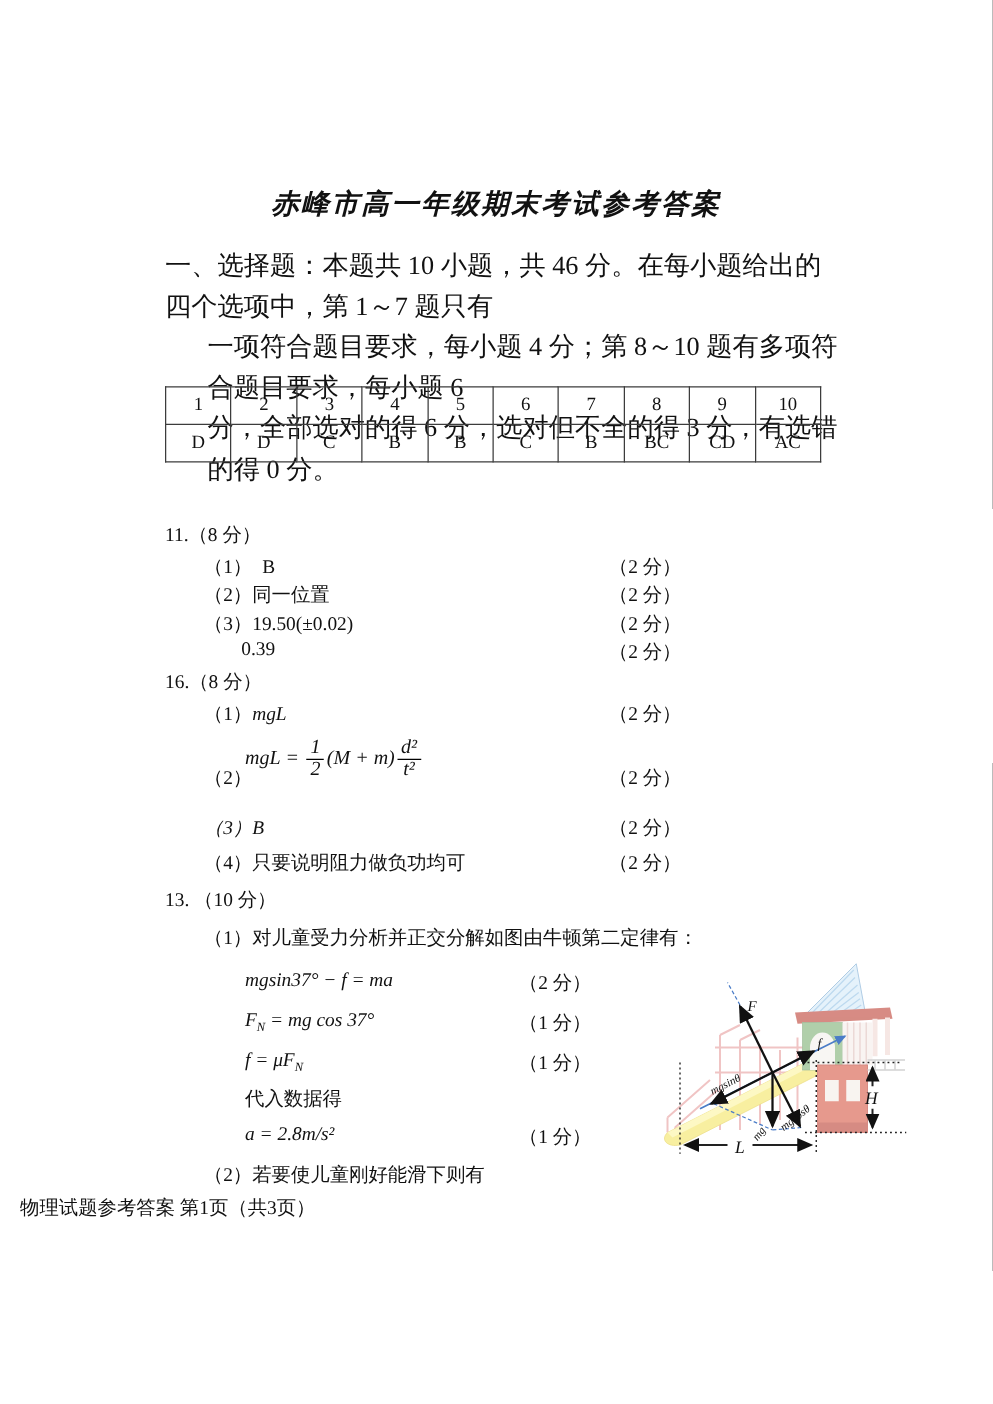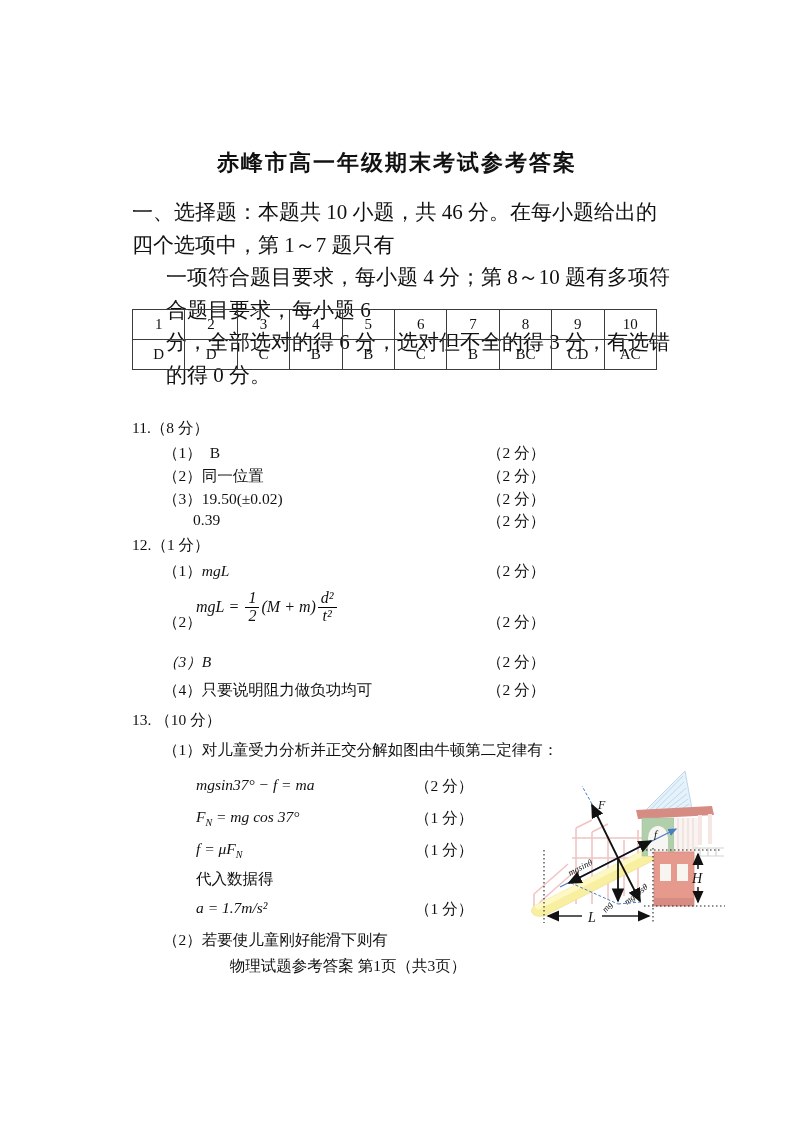--- a/index.html
+++ b/index.html
@@ -11,20 +11,21 @@
     font-family:"Liberation Serif","DejaVu Serif",serif;
     color:#111;
     overflow:hidden;
   }
   .abs{position:absolute;}
   .title{
     top:148px;left:0;width:794px;
     text-align:center;
     font-size:22px;font-weight:900;
     letter-spacing:2px;
+    font-style:italic;
   }
   .intro{
     top:196px;left:132px;width:540px;
     font-size:21px;line-height:32.5px;
   }
   .intro .wrap{padding-left:34px;}
   table.ans{
     border-collapse:collapse;
     top:309px;left:132px;
     table-layout:fixed;
@@ -38,22 +39,22 @@
   }
   .bodyline{font-size:15.5px;white-space:nowrap;}
   .score{font-size:15.5px;white-space:nowrap;}
   .mathit{font-style:italic;font-family:"Liberation Serif","DejaVu Serif",serif;}
   .eqline{font-size:15.5px;font-style:italic;white-space:nowrap;}
   .eqline sub{font-size:10px;font-style:italic;}
   .frac{display:inline-flex;flex-direction:column;align-items:center;vertical-align:middle;line-height:1.05;margin:0 2px;}
   .frac .num{border-bottom:1.2px solid #000;padding:0 3px;}
   .eqrow{display:flex;align-items:center;font-size:16px;font-style:italic;}
   .footer{
-    top:956px;left:0;width:696px;
-    text-align:center;font-size:15.5px;
+    top:956px;left:16px;width:696px;
+    font-size:15.5px;
   }
   svg text{font-family:"Liberation Serif","DejaVu Serif",serif;}
 </style>
 </head>
 <body>
 
 <div class="page">
 
   <div class="abs title">赤峰市高一年级期末考试参考答案</div>
 
@@ -106,21 +107,21 @@
   <div class="abs score" style="top:466px;left:487px;">（2 分）</div>
 
   <div class="abs bodyline" style="top:489px;left:163px;">
     <span>（3）</span><span>19.50(±0.02)</span>
   </div>
   <div class="abs score" style="top:489px;left:487px;">（2 分）</div>
 
   <div class="abs bodyline" style="top:511px;left:193px;">0.39</div>
   <div class="abs score" style="top:511px;left:487px;">（2 分）</div>
 
-  <div class="abs bodyline" style="top:535px;left:132px;">12.（1 分）</div>
+  <div class="abs bodyline" style="top:535px;left:132px;">16.（8 分）</div>
 
   <div class="abs bodyline" style="top:561px;left:163px;">
     <span>（1）</span><span class="mathit">mgL</span>
   </div>
   <div class="abs score" style="top:561px;left:487px;">（2 分）</div>
 
   <div class="abs bodyline" style="top:612px;left:163px;">（2）</div>
   <div class="abs eqrow" style="top:590px;left:196px;">
     <span>mgL</span>
     <span style="margin:0 5px;font-style:normal;">=</span>
@@ -160,21 +161,21 @@
   </div>
   <div class="abs score" style="top:808px;left:415px;">（1 分）</div>
 
   <div class="abs eqline" style="top:840px;left:196px;">
     <span>f = μF</span><sub>N</sub>
   </div>
   <div class="abs score" style="top:840px;left:415px;">（1 分）</div>
 
   <div class="abs bodyline" style="top:869px;left:196px;">代入数据得</div>
 
-  <div class="abs eqline" style="top:899px;left:196px;">a = 1.7m/s²</div>
+  <div class="abs eqline" style="top:899px;left:196px;">a = 2.8m/s²</div>
   <div class="abs score" style="top:899px;left:415px;">（1 分）</div>
 
   <div class="abs bodyline" style="top:930px;left:163px;">
     <span>（2）</span><span>若要使儿童刚好能滑下则有</span>
   </div>
 
   <div class="abs" style="top:766px;left:526px;width:204px;height:170px;">
     <svg width="204" height="170" viewBox="0 0 204 170">
       <defs>
         <marker id="arrB" markerWidth="9" markerHeight="8" refX="7" refY="3.5" orient="auto">

